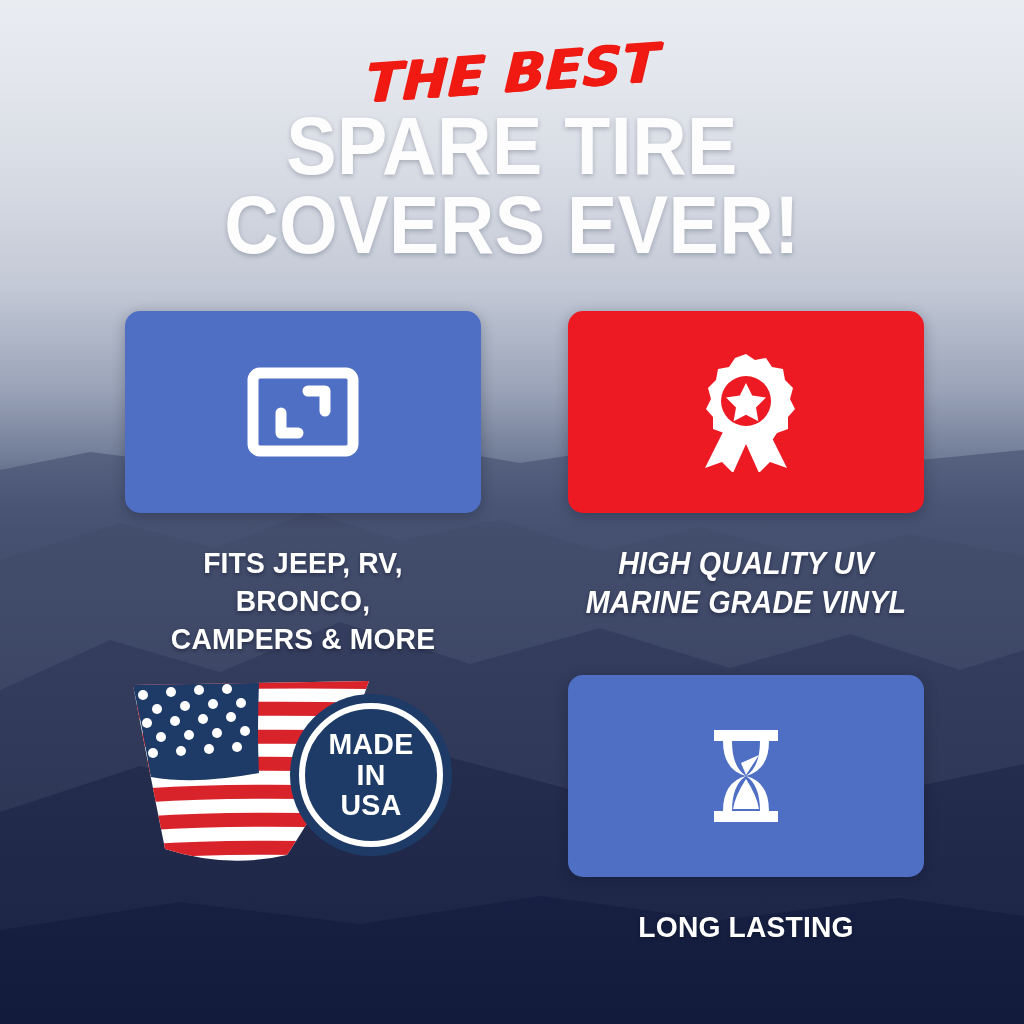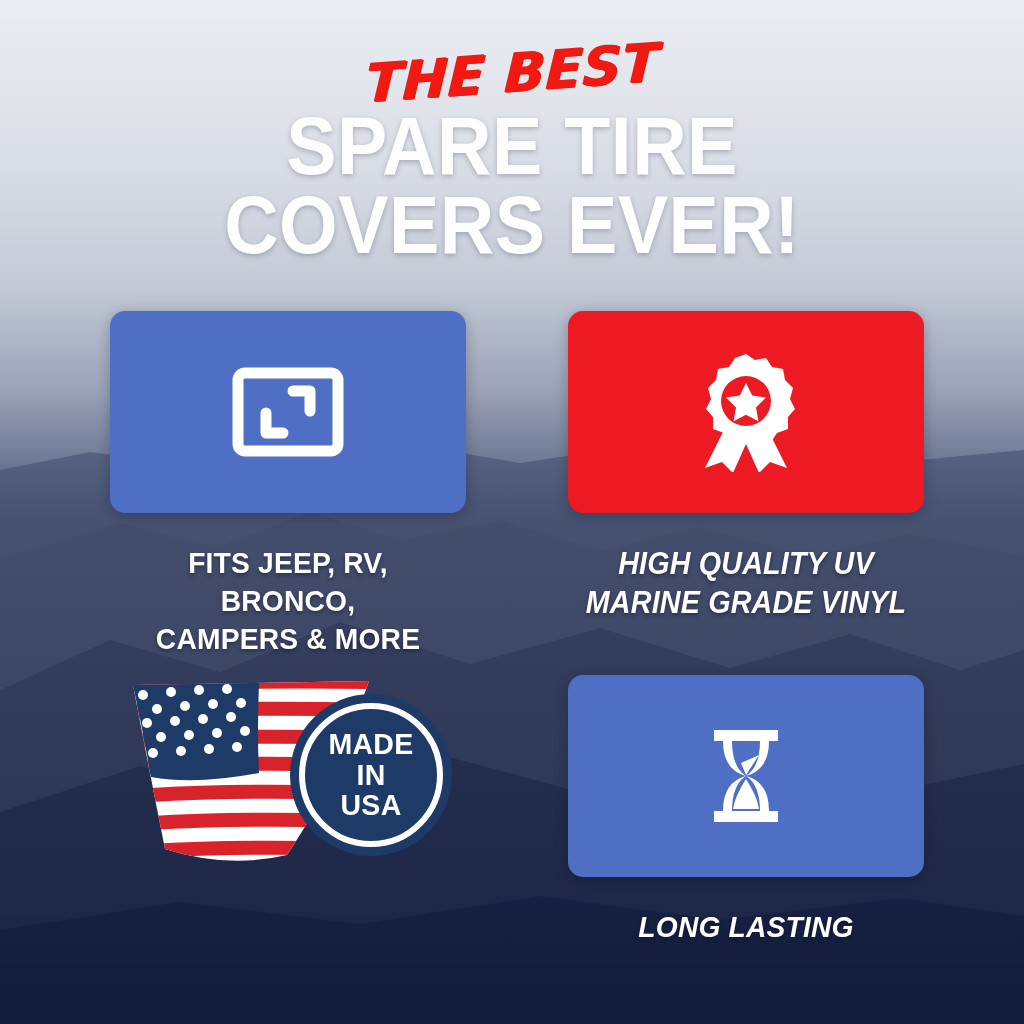--- a/index.html
+++ b/index.html
@@ -76,24 +76,24 @@
     text-align:center; font-size:82px;
   }
 
   
   .grid {
     position:absolute; top:311px; left:0;
     width:1024px; z-index:4;
   }
 
   .cell { position:absolute; }
-  .cell-1 { left:110px;  top:0px;   width:356px; }
+  .cell-1 { left:125px;  top:0px;   width:356px; }
   .cell-2 { left:568px;  top:0px;   width:356px;font-style:italic; }
   .cell-3 { left:108px;  top:364px; width:356px;text-align:right; }
-  .cell-4 { left:568px;  top:364px; width:356px;font-style:italic; }
+  .cell-4 { left:568px;  top:364px; width:356px; }
 
   .tile {
     width:356px; height:202px;
     border-radius:15px;
     display:flex; align-items:center; justify-content:center;
     box-shadow:0 3px 14px rgba(10,16,34,0.28);
   }
   .tile-blue { background:#4f6fc5; }
   .tile-red  { background:#ed1a23; }
 

